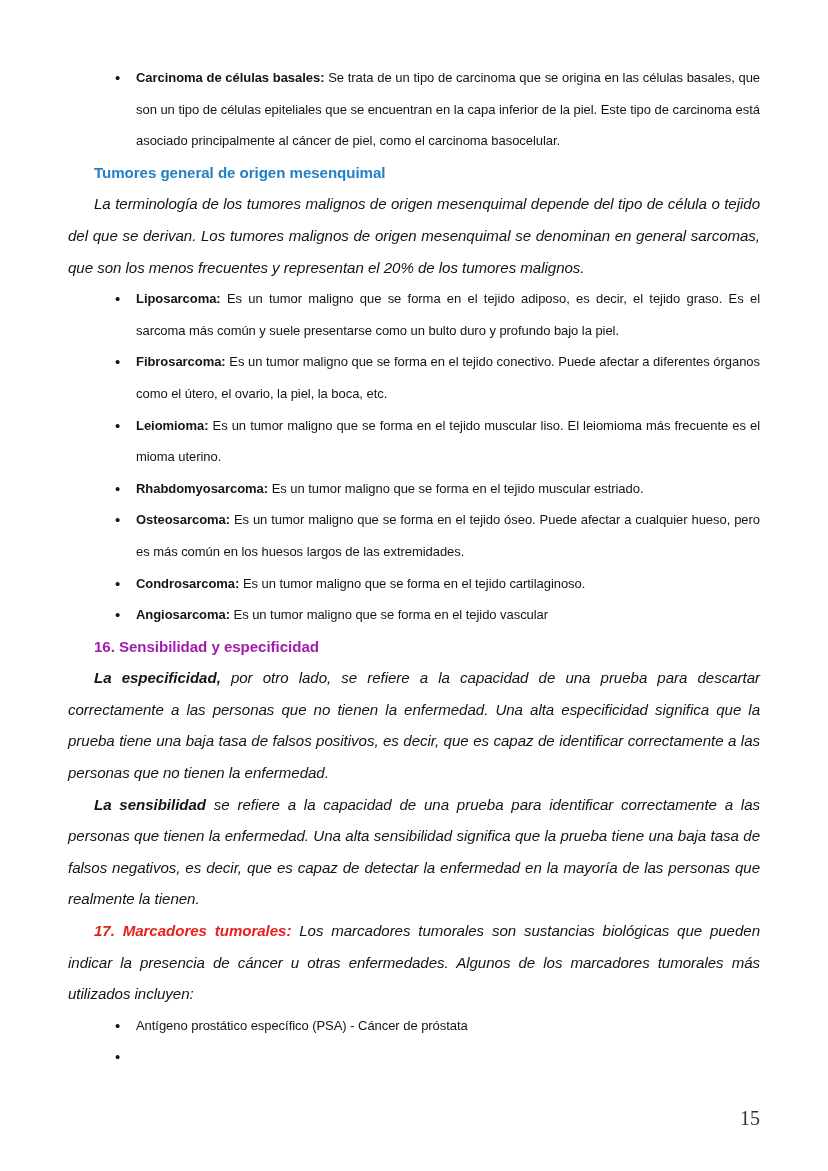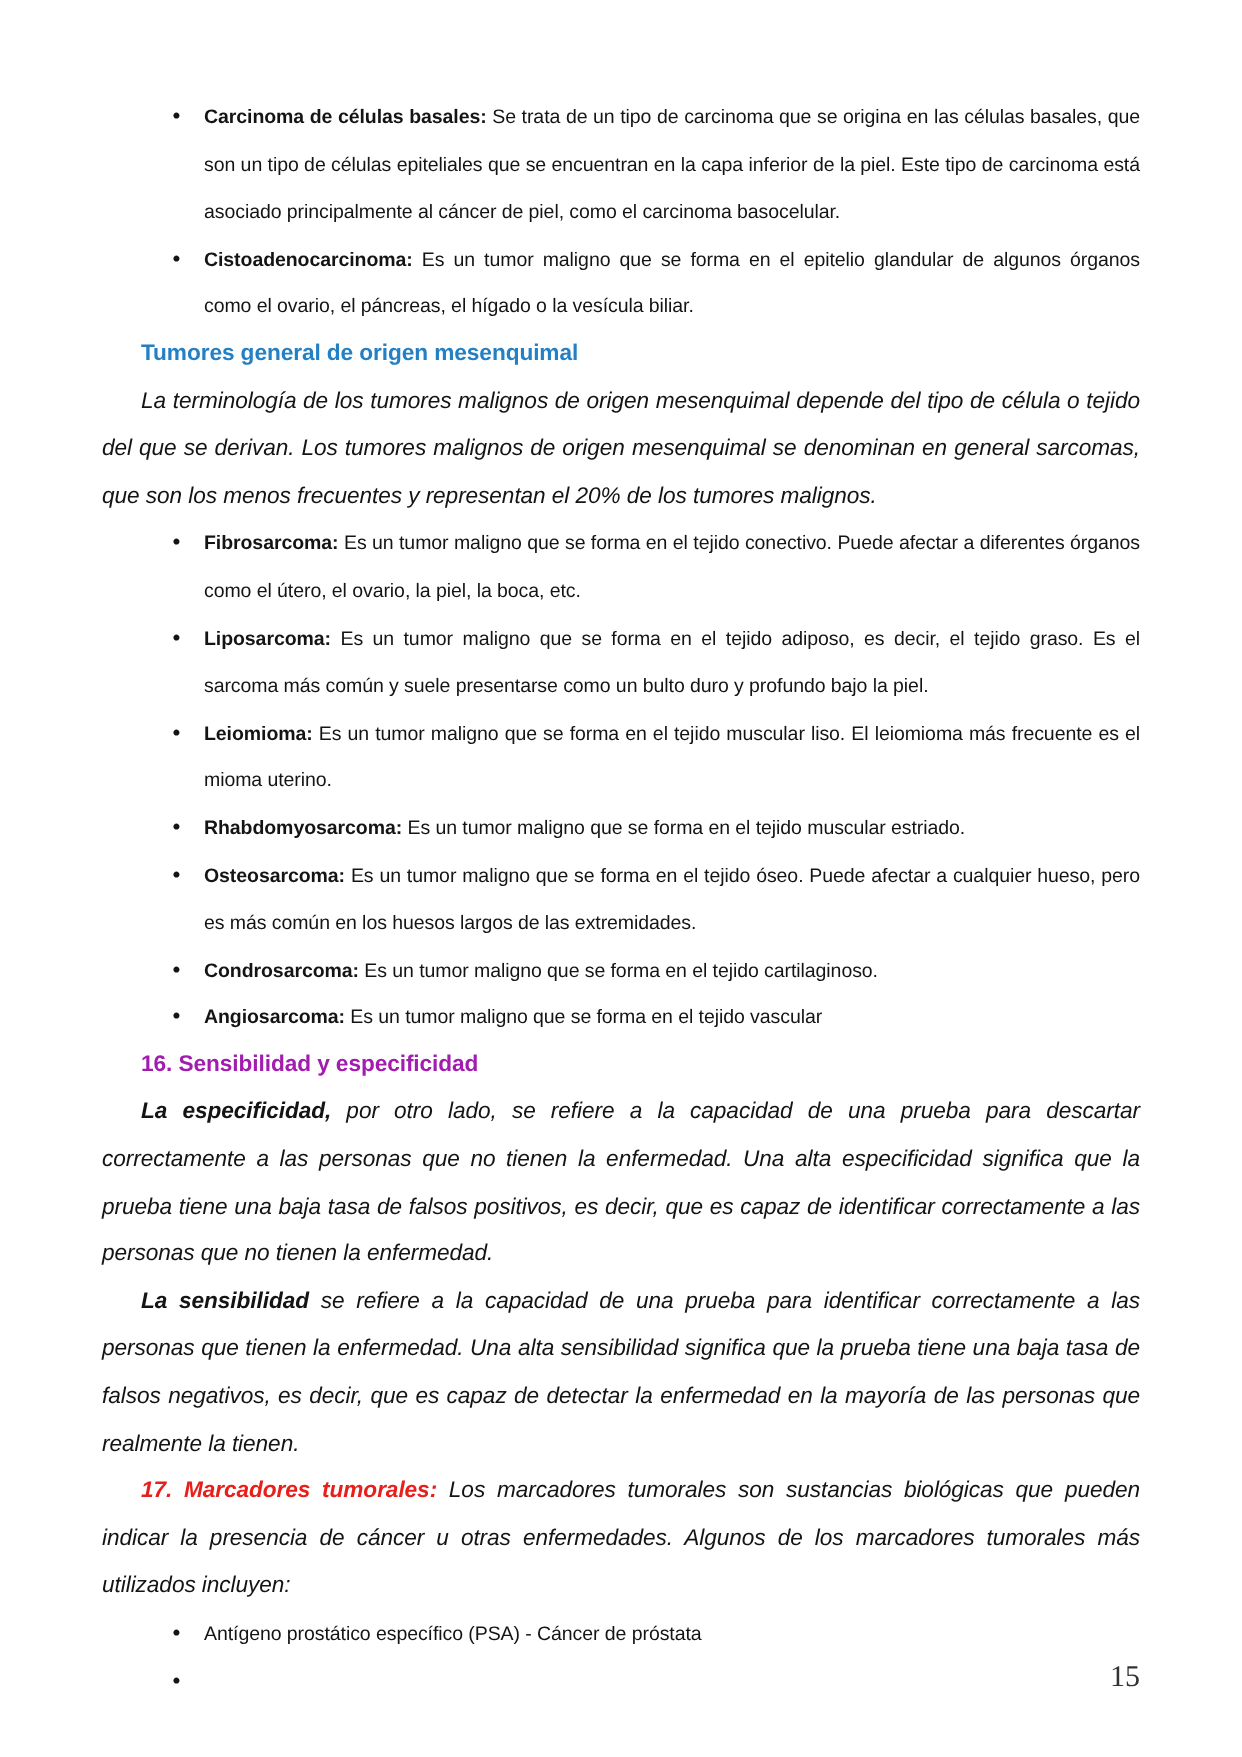--- a/index.html
+++ b/index.html
@@ -119,35 +119,32 @@
 </head>
 <body>
 
 <div class="page">
   <div class="content">
 
     <ul class="bullets">
       <li>
         <span class="term">Carcinoma de células basales:</span><span> Se trata de un tipo de carcinoma que se origina en las células basales, que son un tipo de células epiteliales que se encuentran en la capa inferior de la piel. Este tipo de carcinoma está asociado principalmente al cáncer de piel, como el carcinoma basocelular.</span>
       </li>
-      <li>
-        <span class="term">Cistoadenocarcinoma:</span><span> Es un tumor maligno que se forma en el epitelio glandular de algunos órganos como el ovario, el páncreas, el hígado o la vesícula biliar.</span>
-      </li>
     </ul>
 
     <h3 class="heading-blue">Tumores general de origen mesenquimal</h3>
 
     <p class="body indent">La terminología de los tumores malignos de origen mesenquimal depende del tipo de célula o tejido del que se derivan. Los tumores malignos de origen mesenquimal se denominan en general sarcomas, que son los menos frecuentes y representan el 20% de los tumores malignos.</p>
 
     <ul class="bullets">
       <li>
-        <span class="term">Fibrosarcoma:</span><span> Es un tumor maligno que se forma en el tejido conectivo.  Puede afectar a diferentes órganos como el útero, el ovario, la piel, la boca, etc.</span>
+        <span class="term">Liposarcoma:</span><span> Es un tumor maligno que se forma en el tejido adiposo, es decir, el tejido graso. Es el sarcoma más común y suele presentarse como un bulto duro y profundo bajo la piel.</span>
       </li>
       <li>
-        <span class="term">Liposarcoma:</span><span> Es un tumor maligno que se forma en el tejido adiposo, es decir, el tejido graso. Es el sarcoma más común y suele presentarse como un bulto duro y profundo bajo la piel.</span>
+        <span class="term">Fibrosarcoma:</span><span> Es un tumor maligno que se forma en el tejido conectivo.  Puede afectar a diferentes órganos como el útero, el ovario, la piel, la boca, etc.</span>
       </li>
       <li>
         <span class="term">Leiomioma:</span><span> Es un tumor maligno que se forma en el tejido muscular liso. El leiomioma más frecuente es el mioma uterino.</span>
       </li>
       <li class="nojustify">
         <span class="term">Rhabdomyosarcoma:</span><span> Es un tumor maligno que se forma en el tejido muscular estriado.</span>
       </li>
       <li>
         <span class="term">Osteosarcoma:</span><span> Es un tumor maligno que se forma en el tejido óseo. Puede afectar a cualquier hueso, pero es más común en los huesos largos de las extremidades.</span>
       </li>

